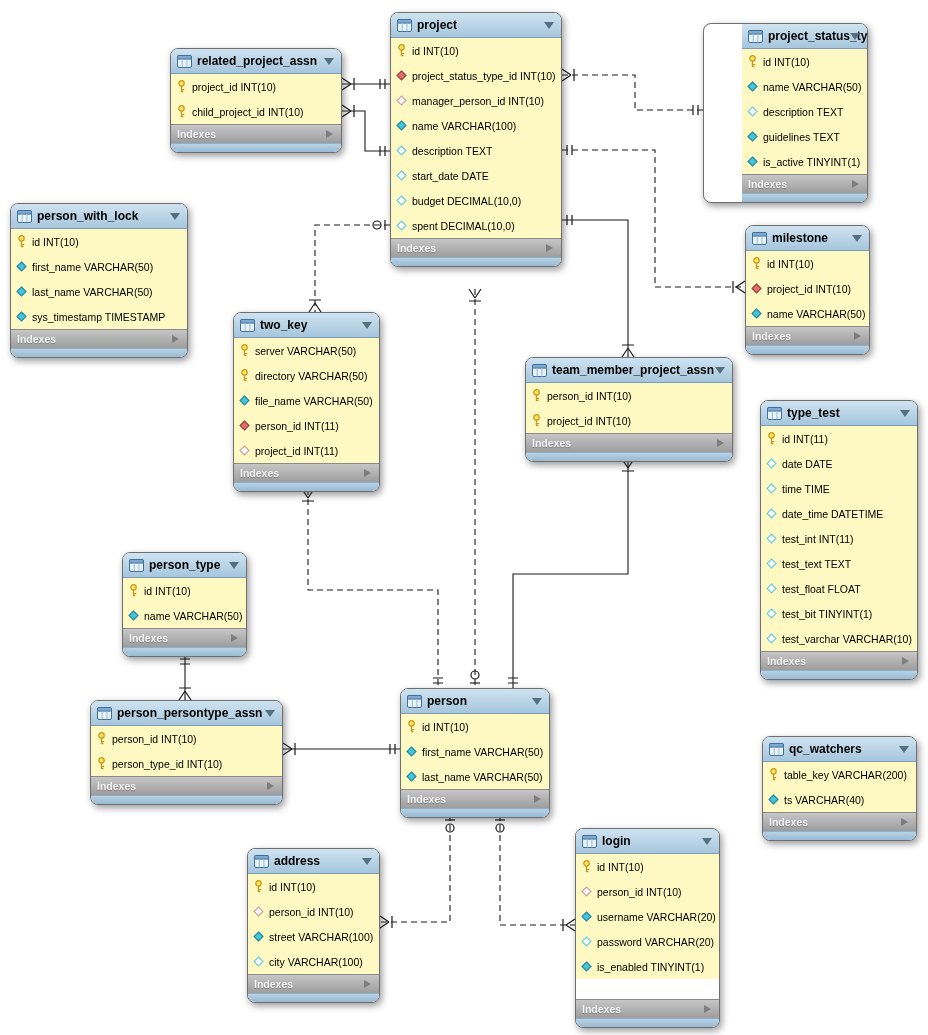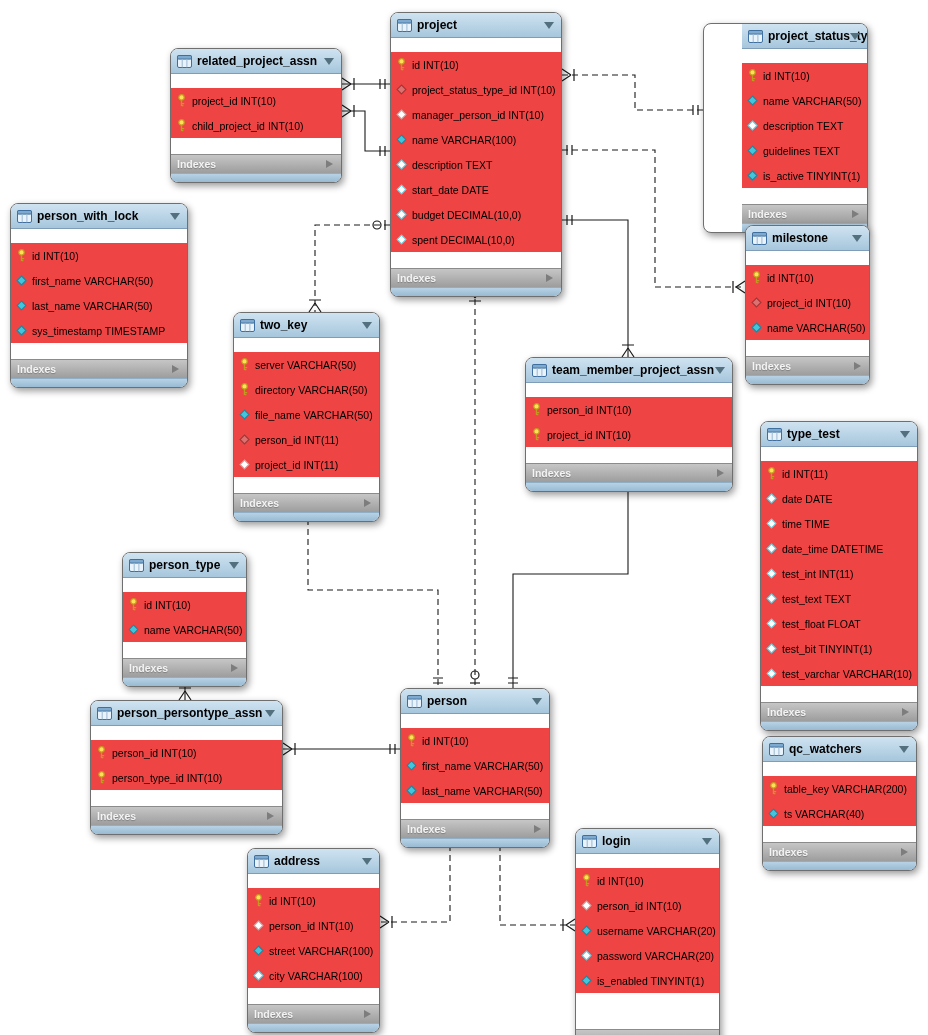--- a/index.html
+++ b/index.html
@@ -23,33 +23,33 @@
     border-bottom:1px solid #7f9db9;
     display:flex;align-items:center;padding:0 6px;
   }
   .tbl-icon{display:inline-flex;margin-right:5px;flex:0 0 auto;}
   .tbl-title{font-size:12px;font-weight:bold;color:#000;white-space:nowrap;}
   .tbl-collapse{
     position:absolute;right:7px;top:9px;width:0;height:0;
     border-left:5px solid transparent;border-right:5px solid transparent;
     border-top:7px solid #53707f;
   }
-  .tbl-rows{background:#ef4444;margin-top:14px;}
+  .tbl-rows{background:#fef9c3;}
   .tbl-row{
     height:25px;display:flex;align-items:center;padding:0 4px 0 5px;
     white-space:nowrap;
   }
   .fld-icon{display:inline-flex;margin-right:5px;flex:0 0 auto;}
   .fld-label{font-size:10.5px;color:#000;}
   .tbl-gap{background:#fff;}
   .tbl-footer{
     position:relative;height:19px;box-sizing:border-box;
     background:linear-gradient(#c6c6c6,#9d9d9d);
     border-top:1px solid #8b8b8b;
-    display:flex;align-items:center;padding:0 6px;margin-top:16px;
+    display:flex;align-items:center;padding:0 6px;
   }
   .tbl-footer .f-label{font-size:10.5px;font-weight:bold;color:#f4f4f4;text-shadow:0 1px 1px rgba(0,0,0,0.25);}
   .footer-arrow{
     position:absolute;right:8px;top:5px;width:0;height:0;
     border-top:4.5px solid transparent;border-bottom:4.5px solid transparent;
     border-left:7px solid #7d7d7d;
   }
   .tbl-bottom{
     height:8px;background:linear-gradient(#b7d2e6,#98bad2);
     border-top:1px solid #8fafc6;
@@ -487,21 +487,21 @@
             </span>
             <span class="fld-label">project_id INT(10)</span>
           </div>
         </div>
         <div class="tbl-footer">
           <span class="f-label">Indexes</span>
           <span class="footer-arrow"></span>
         </div>
         <div class="tbl-bottom"></div>
       </div>
-      <div class="tbl" style="left: 760px; top: 421px; width: 158px;">
+      <div class="tbl" style="left: 760px; top: 400px; width: 158px;">
         <div class="tbl-header">
           <span class="tbl-icon">
             <svg width="15" height="13" viewBox="0 0 15 13">
               <rect x="0.5" y="0.5" width="14" height="12" rx="1.5" fill="#e9f3fb" stroke="#3f6f9e"></rect>
               <rect x="0.5" y="0.5" width="14" height="3.6" rx="1.2" fill="#7fa9cd" stroke="#3f6f9e"></rect>
               <line x1="5.2" y1="4" x2="5.2" y2="12.4" stroke="#9cb8d0" stroke-width="1"></line>
               <line x1="9.9" y1="4" x2="9.9" y2="12.4" stroke="#9cb8d0" stroke-width="1"></line>
             </svg>
           </span>
           <span class="tbl-title">type_test</span>

